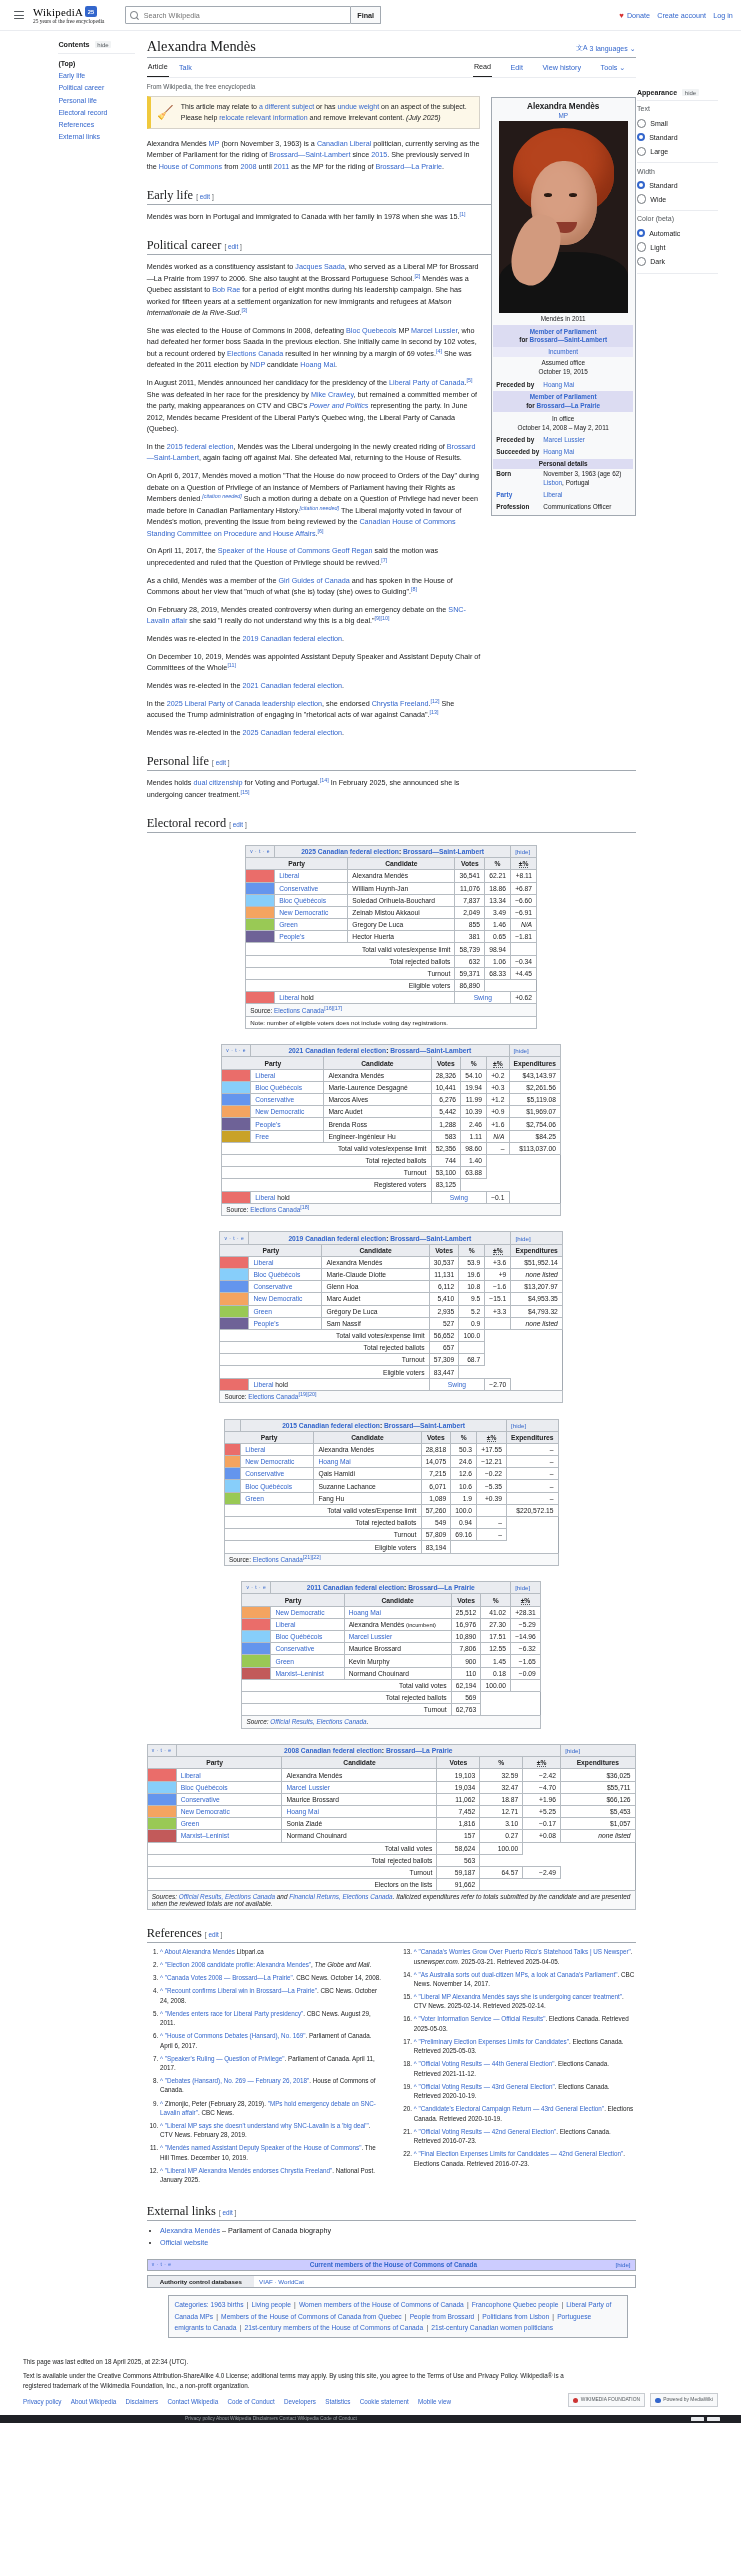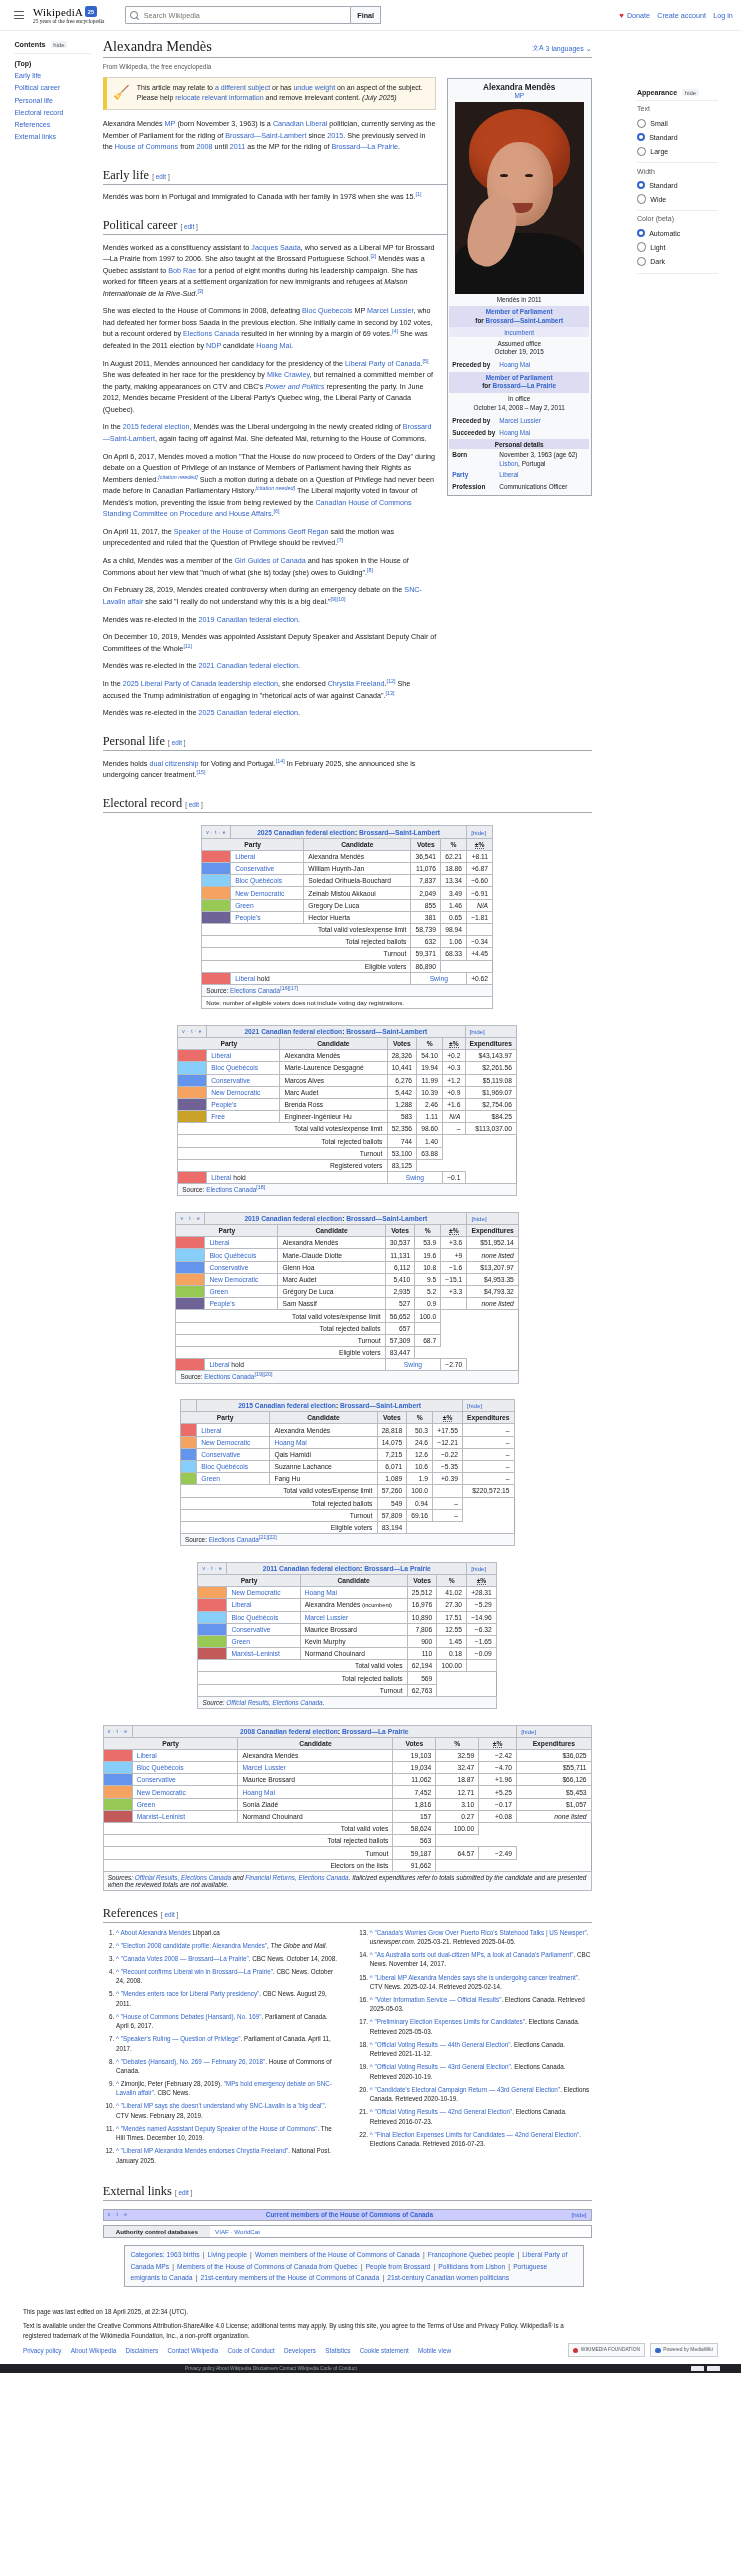--- a/index.html
+++ b/index.html
@@ -23,21 +23,21 @@
   .searchwrap{display:flex;align-items:center;}
   .searchbox{display:flex;align-items:center;width:216px;height:16.5px;border:0.5px solid #a2a9b1;border-radius:1px 0 0 1px;background:#fff;padding:0 4.1px;}
   .mag{width:5.7px;height:5.7px;border:1px solid #72777d;border-radius:50%;position:relative;margin-right:4.1px;flex:none;}
   .mag::after{content:"";position:absolute;width:3.1px;height:1px;background:#72777d;transform:rotate(45deg);right:-2.6px;bottom:-1px;}
   .searchbox input{border:none;outline:none;font-size:7.2px;width:100%;color:#202122;background:transparent;}
   .searchbtn{height:17.5px;border:0.5px solid #a2a9b1;border-left:none;background:#f8f9fa;padding:0 6.2px;font-size:7.2px;font-weight:bold;color:#202122;border-radius:0 1px 1px 0;cursor:pointer;}
   .top-right{margin-left:auto;display:flex;align-items:center;gap:7.2px;font-size:7.2px;}
   .heart{color:#d73333;font-size:7.7px;margin-right:1px;}
   
   .page{position:relative;display:flex;padding:4.1px 0 0 0;}
-  .toc{width:77px;flex:none;padding:5.2px 4.1px 0 14.4px;font-size:7px;}
+  .toc{width:77px;flex:none;padding:5.2px 4.1px 0 14.4px;font-size:7px;margin-left:44px;}
   .toc-head{display:flex;align-items:center;gap:5.2px;border-bottom:0.5px solid #eaecf0;padding-bottom:4.1px;margin-bottom:3.1px;}
   .toc-title{font-weight:bold;font-size:7.2px;}
   .hide-btn{font-size:6px;color:#54595d;background:#f1f3f4;padding:0.5px 2.6px;border-radius:1px;cursor:pointer;}
   .toc ul{list-style:none;margin:0;padding:0;}
   .toc li{padding:2.6px 0;cursor:pointer;}
   .toc li.top{font-weight:bold;color:#202122;}
   .content{width:489px;flex:none;padding:0 0 0 7.2px;}
   
   .appearance{position:absolute;right:23px;top:58px;width:81px;font-size:7px;}
   .app-head{display:flex;align-items:center;gap:5.2px;border-bottom:0.5px solid #eaecf0;padding-bottom:4.1px;}
@@ -178,20 +178,30 @@
 
   <main class="content">
     <div class="title-row">
       <h1 class="page-title">Alexandra Mendès</h1>
       <span class="lang-btn">
           <span class="lang-ico">文A</span> 
           <span>3 languages</span> 
           <span>⌄</span>
         </span>
     </div>
+    <div class="tabs-row">
+      <span class="tab active">Article</span>
+      <span class="tab">Talk</span>
+      <span class="views">
+        <span class="tab active">Read</span>
+        <span class="tab">Edit</span>
+        <span class="tab">View history</span>
+        <span class="tab"><span>Tools</span> <span>⌄</span></span>
+      </span>
+    </div>
     <div class="from-line">From Wikipedia, the free encyclopedia</div>
 
     <aside class="infobox">
       <div class="ib-name">Alexandra Mendès</div>
       <div class="ib-mp">MP</div>
       <div class="photo">
         <div class="ph-hair"></div>
           <div class="ph-face"></div>
         <div class="ph-eye" style="left:45px;"></div>
           <div class="ph-eye" style="left:70px;"></div>
@@ -240,21 +250,21 @@
     <p class="body-p"><span class="bd">Alexandra Mendès</span><span> </span><span class="wl sc">MP</span><span> (born November 3, 1963) is a </span><span class="wl">Canadian</span><span> </span><span class="wl">Liberal</span><span> politician, currently serving as the Member of Parliament for the riding of </span><span class="wl">Brossard—Saint-Lambert</span><span> since </span><span class="wl">2015</span><span>. She previously served in the </span><span class="wl">House of Commons</span><span> from </span><span class="wl">2008</span><span> until </span><span class="wl">2011</span><span> as the MP for the riding of </span><span class="wl">Brossard—La Prairie</span><span>.</span></p>
 
     <h2 class="sect"><span>Early life</span> <span class="editlink">[ <span class="wl">edit</span> ]</span></h2>
     <p class="body-p"><span>Mendès was born in Portugal and immigrated to Canada with her family in 1978 when she was 15.</span><sup>[1]</sup></p>
 
     <h2 class="sect"><span>Political career</span> <span class="editlink">[ <span class="wl">edit</span> ]</span></h2>
     <div id="pc-container">
         <p class="body-p"><span>Mendès worked as a constituency assistant to </span><span class="wl">Jacques Saada</span><span>, who served as a Liberal MP for Brossard—La Prairie from 1997 to 2006. She also taught at the Brossard Portuguese School.</span><sup>[2]</sup><span> Mendès was a Quebec assistant to </span><span class="wl">Bob Rae</span><span> for a period of eight months during his leadership campaign. She has worked for fifteen years at a settlement organization for new immigrants and refugees at </span><span class="it">Maison Internationale de la Rive-Sud</span><span>.</span><sup>[3]</sup></p>
         <p class="body-p"><span>She was elected to the House of Commons in 2008, defeating </span><span class="wl">Bloc Quebecois</span><span> MP </span><span class="wl">Marcel Lussier</span><span>, who had defeated her former boss Saada in the previous election. She initially came in second by 102 votes, but a recount ordered by </span><span class="wl">Elections Canada</span><span> resulted in her winning by a margin of 69 votes.</span><sup>[4]</sup><span> She was defeated in the 2011 election by </span><span class="wl">NDP</span><span> candidate </span><span class="wl">Hoang Mai</span><span>.</span></p>
         <p class="body-p"><span>In August 2011, Mendès announced her candidacy for the presidency of the </span><span class="wl">Liberal Party of Canada</span><span>.</span><sup>[5]</sup><span> She was defeated in her race for the presidency by </span><span class="wl">Mike Crawley</span><span>, but remained a committed member of the party, making appearances on CTV and CBC's </span><span class="wl it">Power and Politics</span><span> representing the party. In June 2012, Mendès became President of the Liberal Party's Quebec wing, the Liberal Party of Canada (Quebec).</span></p>
-        <p class="body-p"><span>In the </span><span class="wl">2015 federal election</span><span>, Mendès was the Liberal undergoing in the newly created riding of </span><span class="wl">Brossard—Saint-Lambert</span><span>, again facing off against Mai. She defeated Mai, returning to the House of Commons.</span></p>
+        <p class="body-p"><span>In the </span><span class="wl">2015 federal election</span><span>, Mendès was the Liberal undergoing in the newly created riding of </span><span class="wl">Brossard—Saint-Lambert</span><span>, again facing off against Mai. She defeated Mai, returning to the House of Results.</span></p>
         <p class="body-p"><span>On April 6, 2017, Mendès moved a motion "That the House do now proceed to Orders of the Day" during debate on a Question of Privilege of an instance of Members of Parliament having their Rights as Members denied.</span><sup class="it">[citation needed]</sup><span> Such a motion during a debate on a Question of Privilege had never been made before in Canadian Parliamentary History.</span><sup class="it">[citation needed]</sup><span> The Liberal majority voted in favour of Mendès's motion, preventing the issue from being reviewed by the </span><span class="wl">Canadian House of Commons Standing Committee on Procedure and House Affairs</span><span>.</span><sup>[6]</sup></p>
         <p class="body-p"><span>On April 11, 2017, the </span><span class="wl">Speaker of the House of Commons Geoff Regan</span><span> said the motion was unprecedented and ruled that the Question of Privilege should be revived.</span><sup>[7]</sup></p>
         <p class="body-p"><span>As a child, Mendès was a member of the </span><span class="wl">Girl Guides of Canada</span><span> and has spoken in the House of Commons about her view that "much of what (she is) today (she) owes to Guiding".</span><sup>[8]</sup></p>
         <p class="body-p"><span>On February 28, 2019, Mendès created controversy when during an emergency debate on the </span><span class="wl">SNC-Lavalin affair</span><span> she said "I really do not understand why this is a big deal."</span><sup>[9][10]</sup></p>
         <p class="body-p"><span>Mendès was re-elected in the </span><span class="wl">2019 Canadian federal election</span><span>.</span></p>
         <p class="body-p"><span>On December 10, 2019, Mendès was appointed Assistant Deputy Speaker and Assistant Deputy Chair of Committees of the Whole</span><sup>[11]</sup></p>
         <p class="body-p"><span>Mendès was re-elected in the </span><span class="wl">2021 Canadian federal election</span><span>.</span></p>
         <p class="body-p"><span>In the </span><span class="wl">2025 Liberal Party of Canada leadership election</span><span>, she endorsed </span><span class="wl">Chrystia Freeland</span><span>.</span><sup>[12]</sup><span> She accused the Trump administration of engaging in "rhetorical acts of war against Canada".</span><sup>[13]</sup></p>
         <p class="body-p"><span>Mendès was re-elected in the </span><span class="wl">2025 Canadian federal election</span><span>.</span></p>
       </div>
@@ -850,20 +860,24 @@
           <li><span class="wl">^ </span><span class="wl">"Preliminary Election Expenses Limits for Candidates"</span><span>. Elections Canada. Retrieved 2025-05-03.</span></li>
           <li><span class="wl">^ </span><span class="wl">"Official Voting Results — 44th General Election"</span><span>. Elections Canada. Retrieved 2021-11-12.</span></li>
           <li><span class="wl">^ </span><span class="wl">"Official Voting Results — 43rd General Election"</span><span>. Elections Canada. Retrieved 2020-10-19.</span></li>
           <li><span class="wl">^ </span><span class="wl">"Candidate's Electoral Campaign Return — 43rd General Election"</span><span>. Elections Canada. Retrieved 2020-10-19.</span></li>
           <li><span class="wl">^ </span><span class="wl">"Official Voting Results — 42nd General Election"</span><span>. Elections Canada. Retrieved 2016-07-23.</span></li>
           <li><span class="wl">^ </span><span class="wl">"Final Election Expenses Limits for Candidates — 42nd General Election"</span><span>. Elections Canada. Retrieved 2016-07-23.</span></li>
         </ol>
     </div>
 
     <h2 class="sect"><span>External links</span> <span class="editlink">[ <span class="wl">edit</span> ]</span></h2>
+    <ul class="extlist">
+      <li><span class="wl">Alexandra Mendès</span><span> – Parliament of Canada biography</span></li>
+      <li><span class="wl">Official website</span></li>
+    </ul>
 
     <div class="navbox">
       <div class="navbox-title">
         <span class="vte-cell">v · t · e</span>
         <span class="mid">Current members of the House of Commons of Canada</span>
         <span class="hide-cell">[hide]</span>
       </div>
     </div>
     <div class="authbox">
       <div class="albl">Authority control databases</div>

